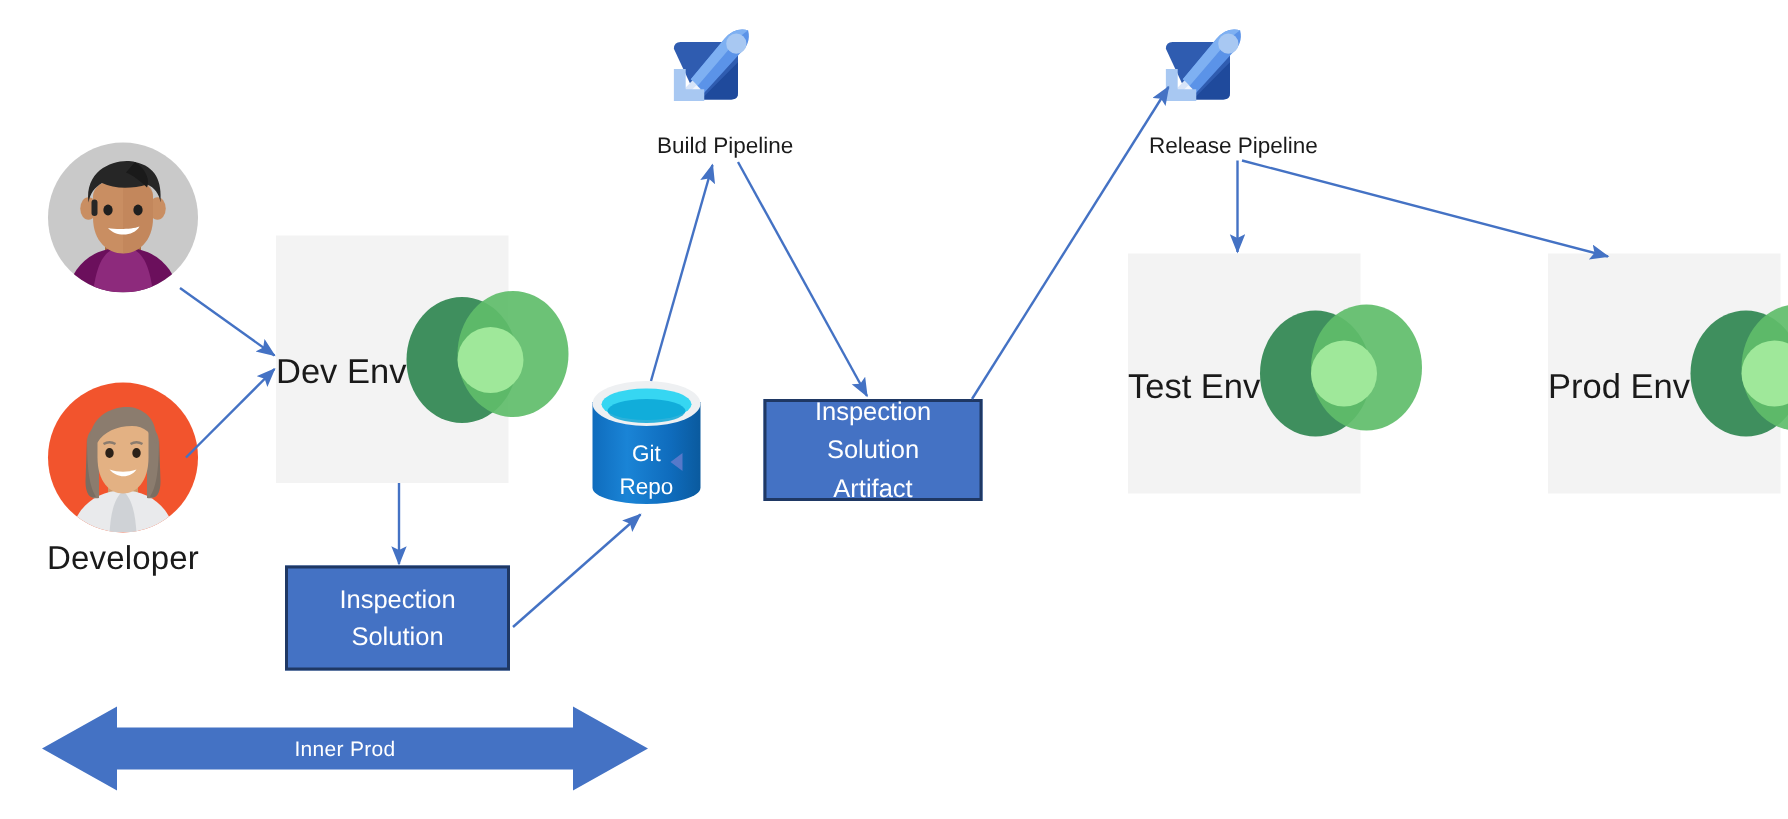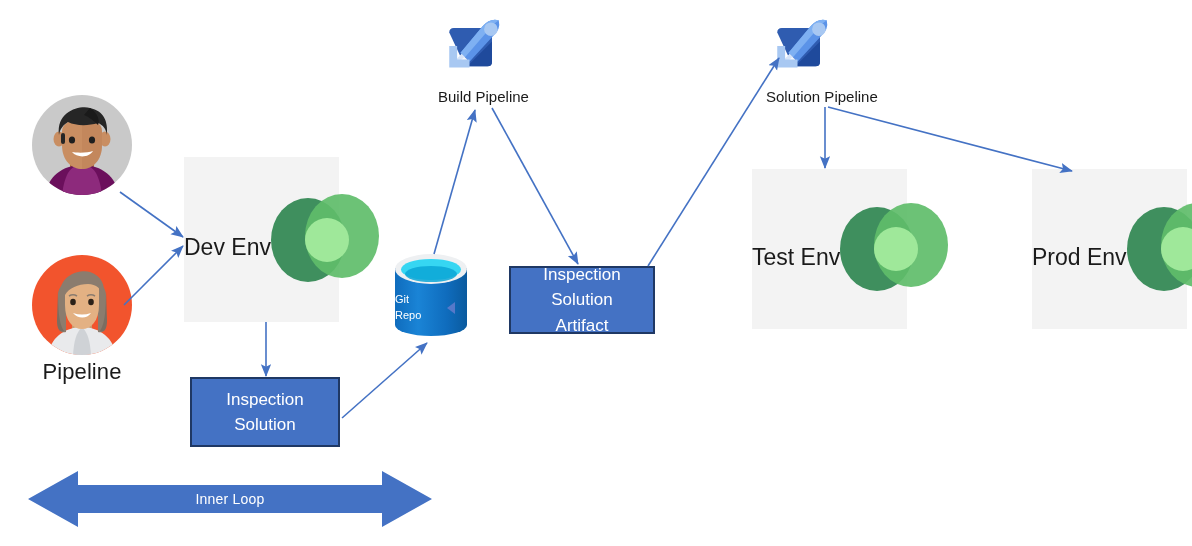--- a/index.html
+++ b/index.html
@@ -119,23 +119,23 @@
     left: 14%; top: 12px;
     width: 72%; height: 16px;
     background: #0aa6d6;
     border-radius: 50%;
     opacity: .85;
   }
   .cyl-label {
     position: absolute;
     left: 0; top: 40%;
     width: 100%;
-    text-align: left;
+    text-align: center;
     color: #ffffff;
-    font-size: 11px;
+    font-size: 15px;
     line-height: 1.45;
     z-index: 3;
   }
   .cyl-label span { display: block; }
   .cyl-tri {
     position: absolute;
     right: 12px; top: 50%;
     width: 0; height: 0;
     border-top: 6px solid transparent;
     border-bottom: 6px solid transparent;
@@ -251,21 +251,21 @@
 
         <path d="M37,41 q4,-2.4 8,0" stroke="#8b7c6e" stroke-width="1.6" fill="none"></path>
         <path d="M55,41 q4,-2.4 8,0" stroke="#8b7c6e" stroke-width="1.6" fill="none"></path>
 
         <ellipse cx="41" cy="47" rx="2.8" ry="3.3" fill="#2b2118"></ellipse>
         <ellipse cx="59" cy="47" rx="2.8" ry="3.3" fill="#2b2118"></ellipse>
 
         <path d="M41,58 C46,64 55,64 59,58 C53,60 47,60 41,58 z" fill="#ffffff"></path>
       </svg>
     </div>
-    <div class="persona-label">Pipeline</div>
+    <div class="persona-label">Developer</div>
   </div>
 
   <div class="env-card" style="left:184px; top:157px; width:155px; height:165px;">
     <div class="env-title">Dev Env</div>
     <div class="env-icon-wrap">
       <div class="pp-logo" style="width:110px; height:92px;">
         <div class="pp-ring pp-ring-left" style="left:0;    top:4px;  width:74px; height:84px;"></div>
         <div class="pp-ring pp-ring-right" style="left:34px; top:0;    width:74px; height:84px;"></div>
         <div class="pp-core" style="left:34px; top:24px; width:44px; height:44px;"></div>
       </div>
@@ -318,21 +318,21 @@
     <svg viewBox="0 0 64 64" width="72" height="72">
       <path d="M10,20 q0,-4 4,-4 h30 q4,0 4,4 v26 q0,4 -4,4 h-20 z" fill="#2f5cb0"></path>
       <path d="M26,50 h18 q4,0 4,-4 v-18 z" fill="#1f4a9c"></path>
       <path d="M24,42 L20,38 L40,14 q6,-7 14,-5 q2,8 -5,14 L28,46 z" fill="#5b93e8"></path>
       <path d="M24,42 L20,38 L40,14 q6,-7 14,-5 q-6,4 -12,12 z" fill="#7eb0f2"></path>
       <path d="M15,45 l6,-6 l5,5 l-6,6 z" fill="#f2f6fd"></path>
       <path d="M15,45 l6,-6 l2.5,2.5 l-6,6 z" fill="#d7e4f8"></path>
       <circle cx="47" cy="17" r="6" fill="#a8c8f2"></circle>
       <path d="M10,32 h7 v12 h11 v7 h-18 z" fill="#a8c8f2"></path>
     </svg>
-    <div class="pipeline-label">Solution Pipeline</div>
+    <div class="pipeline-label">Release Pipeline</div>
   </div>
 
   <div class="env-card" style="left:752px; top:169px; width:155px; height:160px;">
     <div class="env-title">Test Env</div>
     <div class="env-icon-wrap">
       <div class="pp-logo" style="width:110px; height:92px;">
         <div class="pp-ring pp-ring-left" style="left:0;    top:4px;  width:74px; height:84px;"></div>
         <div class="pp-ring pp-ring-right" style="left:34px; top:0;    width:74px; height:84px;"></div>
         <div class="pp-core" style="left:34px; top:24px; width:44px; height:44px;"></div>
       </div>
@@ -347,17 +347,17 @@
         <div class="pp-ring pp-ring-right" style="left:34px; top:0;    width:74px; height:84px;"></div>
         <div class="pp-core" style="left:34px; top:24px; width:44px; height:44px;"></div>
       </div>
     </div>
   </div>
 
   <div class="loop-arrow" style="left:28px; top:468px; width:404px; height:62px;">
     <svg viewBox="0 0 404 62" width="404" height="62" preserveAspectRatio="none">
       <path d="M0,31 L50,3 L50,17 L354,17 L354,3 L404,31 L354,59 L354,45 L50,45 L50,59 z" fill="#4472c4"></path>
     </svg>
-    <div class="loop-label">Inner Loop</div>
+    <div class="loop-label">Inner Prod</div>
   </div>
 
 
 </div>
 
 </body></html>

